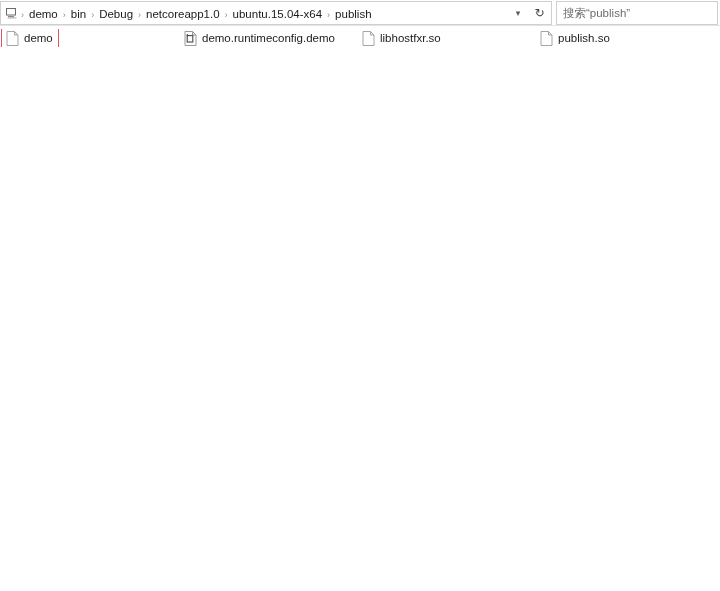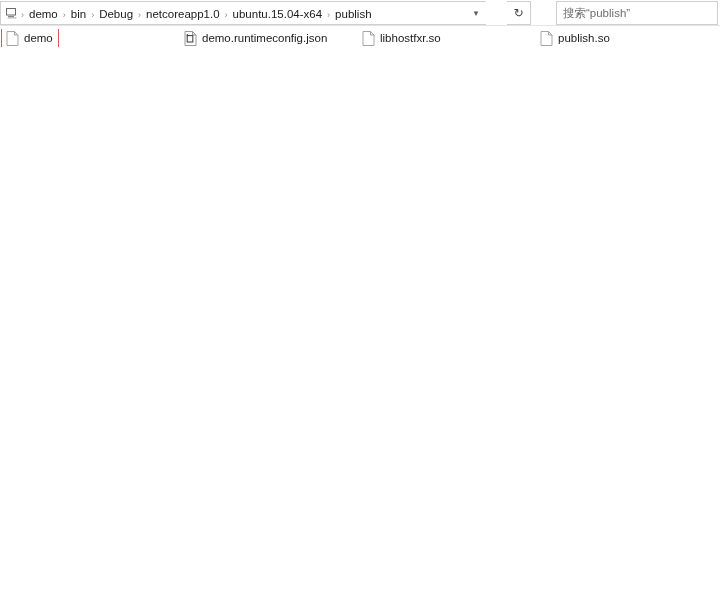--- a/index.html
+++ b/index.html
@@ -12,21 +12,20 @@
   }
 
   
   #addressbar {
     position: relative;
     height: 26px;
     display: flex;
     align-items: stretch;
     background: #ffffff;
     border-bottom: 1px solid #e4e4e4;
-    gap: 21px;
   }
   #crumbbox {
     flex: 1 1 auto;
     display: flex;
     align-items: center;
     height: 24px;
     margin: 1px 0 0 0;
     border: 1px solid #cfcfcf;
     border-right: none;
     background: #ffffff;
@@ -172,21 +171,21 @@
     </div>
     <div class="cell">
       <span class="ficon">
         <svg width="13" height="15" viewBox="0 0 13 15">
           <path d="M1 0.5h7.5L12 4v10.5H1z" fill="#fdfdfd" stroke="#9a9a9a"></path>
           <path d="M8.5 0.5L12 4H8.5z" fill="#e8e8e8" stroke="#9a9a9a"></path>
           <path d="M4 3.5c-1.2 0-1.2 1.6 0 1.6" fill="none" stroke="#4a4a4a" stroke-width="1.1"></path>
           <rect x="3.2" y="4.6" width="5.6" height="6.4" fill="none" stroke="#4a4a4a" stroke-width="1.1"></rect>
         </svg>
       </span>
-      <span class="fname">demo.runtimeconfig.json</span>
+      <span class="fname">demo.runtimeconfig.demo</span>
     </div>
     <div class="cell">
       <span class="ficon">
         <svg width="13" height="15" viewBox="0 0 13 15">
           <path d="M1 0.5h7.5L12 4v10.5H1z" fill="#ffffff" stroke="#a6a6a6"></path>
           <path d="M8.5 0.5L12 4H8.5z" fill="#ededed" stroke="#a6a6a6"></path>
         </svg>
       </span>
       <span class="fname">libhostfxr.so</span>
     </div>

